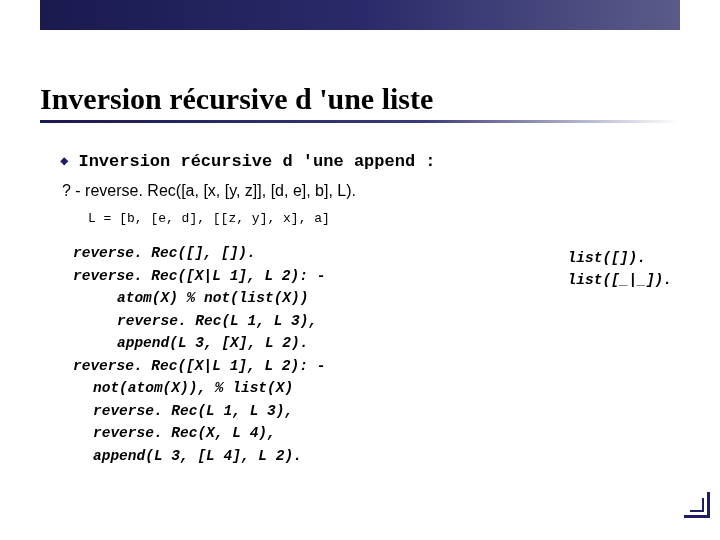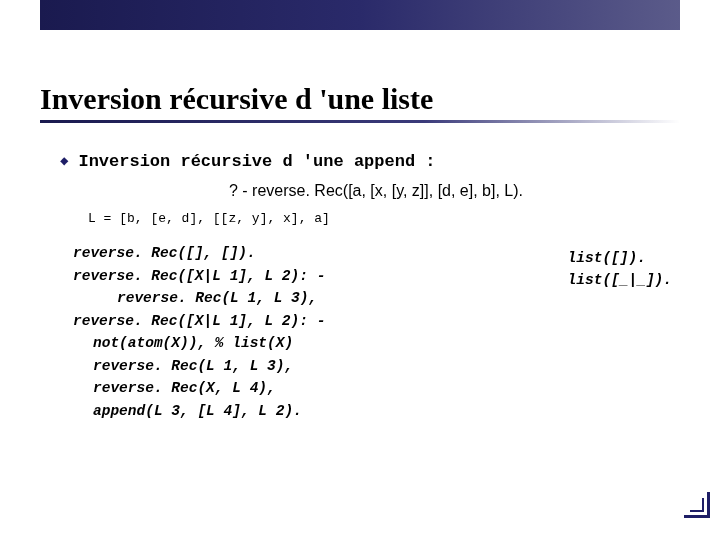--- a/index.html
+++ b/index.html
@@ -66,21 +66,20 @@
     flex: 0 0 auto;
   }
   .mono {
     font-family: "Courier New", Courier, monospace;
   }
   .query {
     font-family: Arial, Helvetica, sans-serif;
     font-size: 16px;
     margin: 2px 0 8px 0;
     padding-left: 2px;
-    text-align: center;
   }
   .result {
     font-family: "Courier New", Courier, monospace;
     font-size: 13px;
     margin: 0 0 14px 28px;
   }
   .code-block {
     font-family: "Courier New", Courier, monospace;
     font-style: italic;
     font-weight: bold;
@@ -148,21 +147,23 @@
       <span class="bullet">◆</span>
       <span class="mono">Inversion récursive d 'une append :</span>
     </div>
 
     <div class="query">? - reverse. Rec([a, [x, [y, z]], [d, e], b], L).</div>
     <div class="result">L = [b, [e, d], [[z, y], x], a]</div>
 
     <div class="code-block">
       <div class="code-line">reverse. Rec([], []).</div>
       <div class="code-line">reverse. Rec([X|L 1], L 2): -</div>
+      <div class="code-line ind2">atom(X) % not(list(X))</div>
       <div class="code-line ind2">reverse. Rec(L 1, L 3),</div>
+      <div class="code-line ind2">append(L 3, [X], L 2).</div>
       <div class="code-line">reverse. Rec([X|L 1], L 2): -</div>
       <div class="code-line ind1">not(atom(X)), % list(X)</div>
       <div class="code-line ind1">reverse. Rec(L 1, L 3),</div>
       <div class="code-line ind1">reverse. Rec(X, L 4),</div>
       <div class="code-line ind1">append(L 3, [L 4], L 2).</div>
     </div>
   </div>
 
   <div class="side-note">
     <div>list([]).</div>

